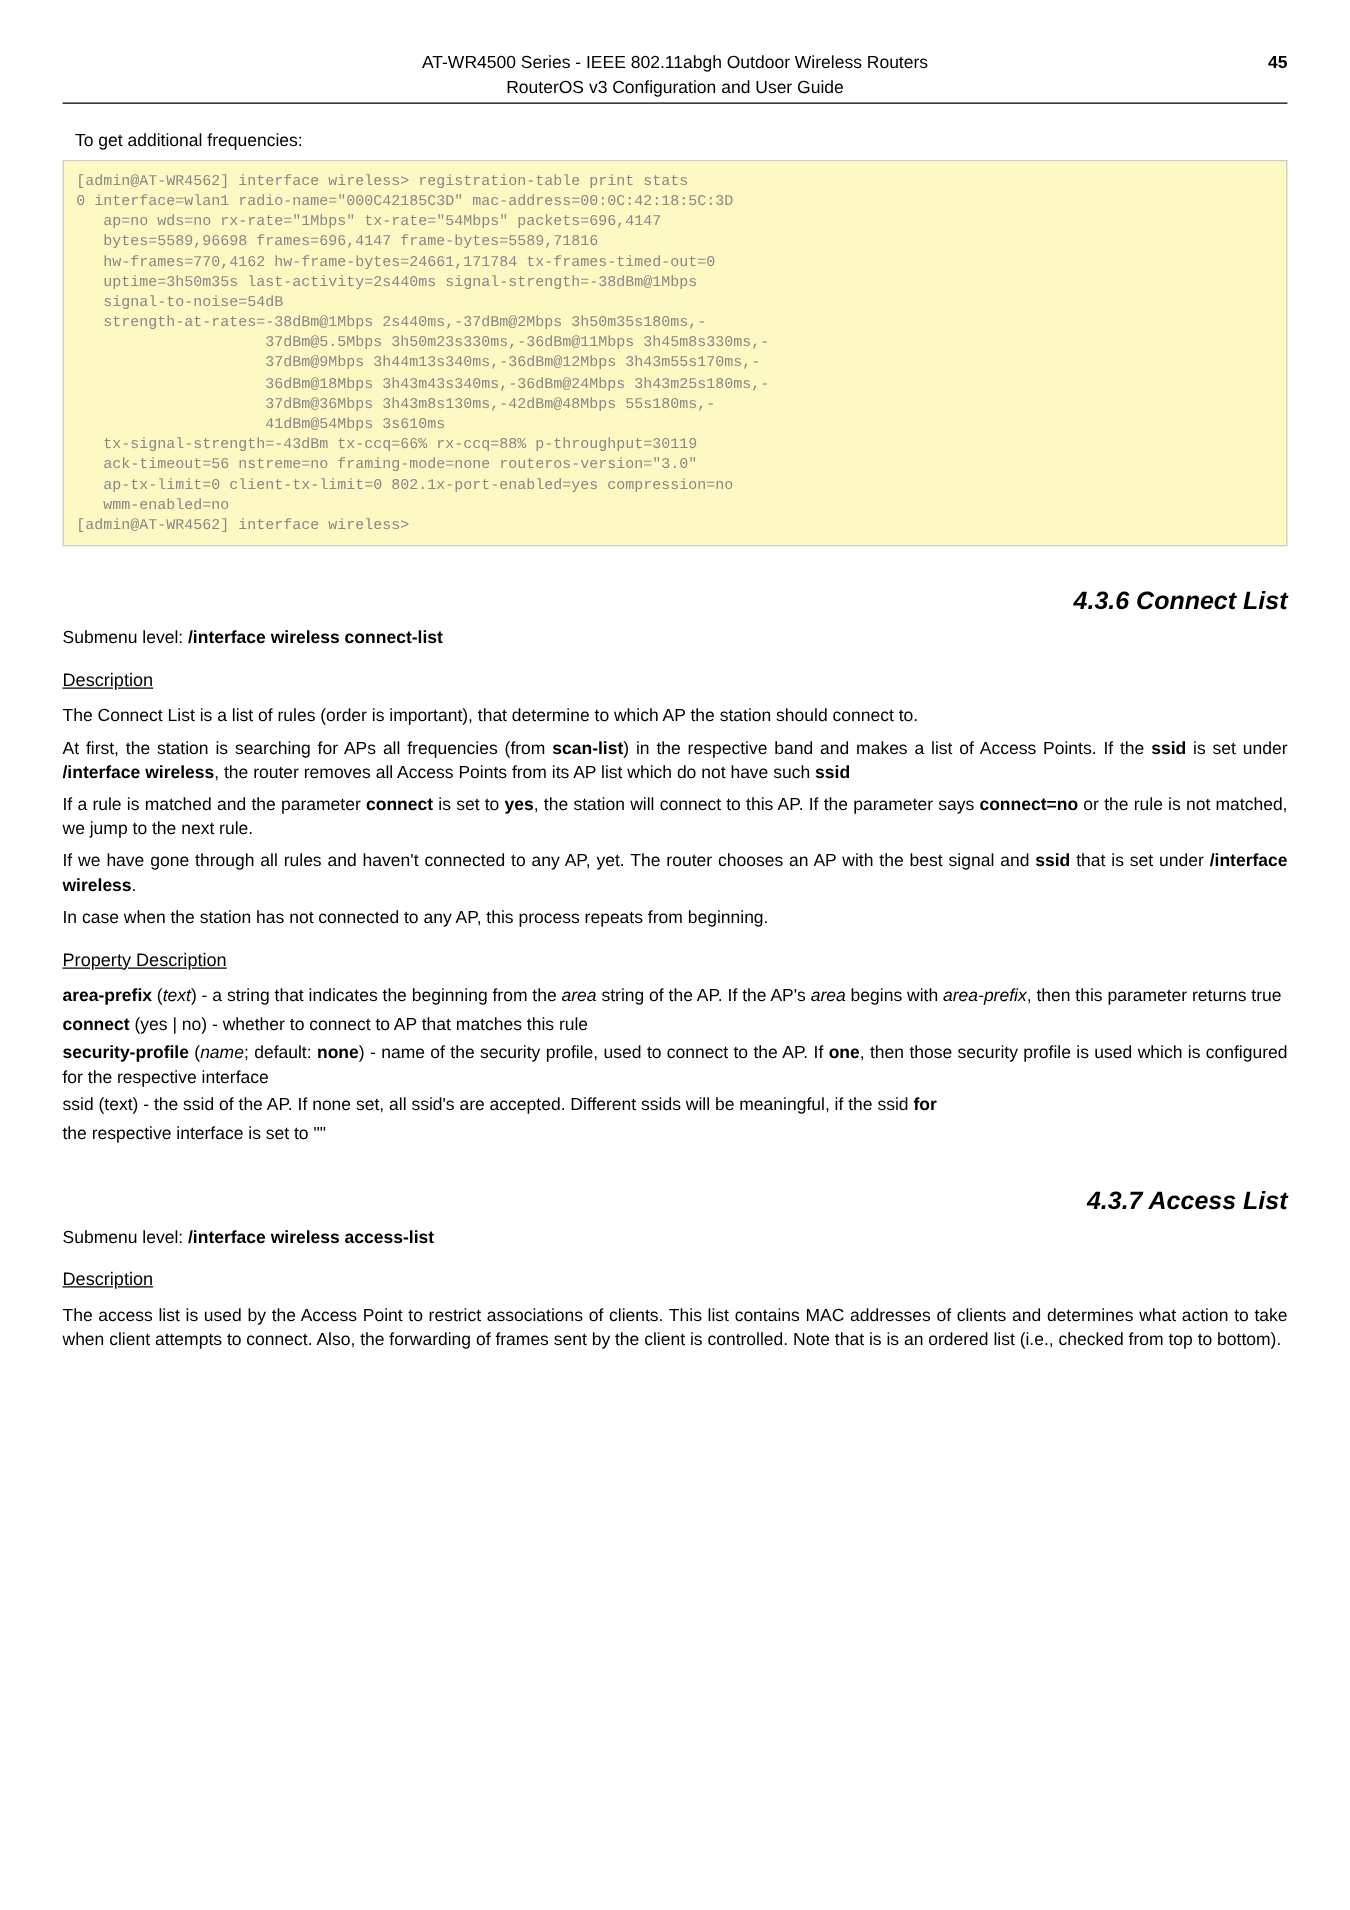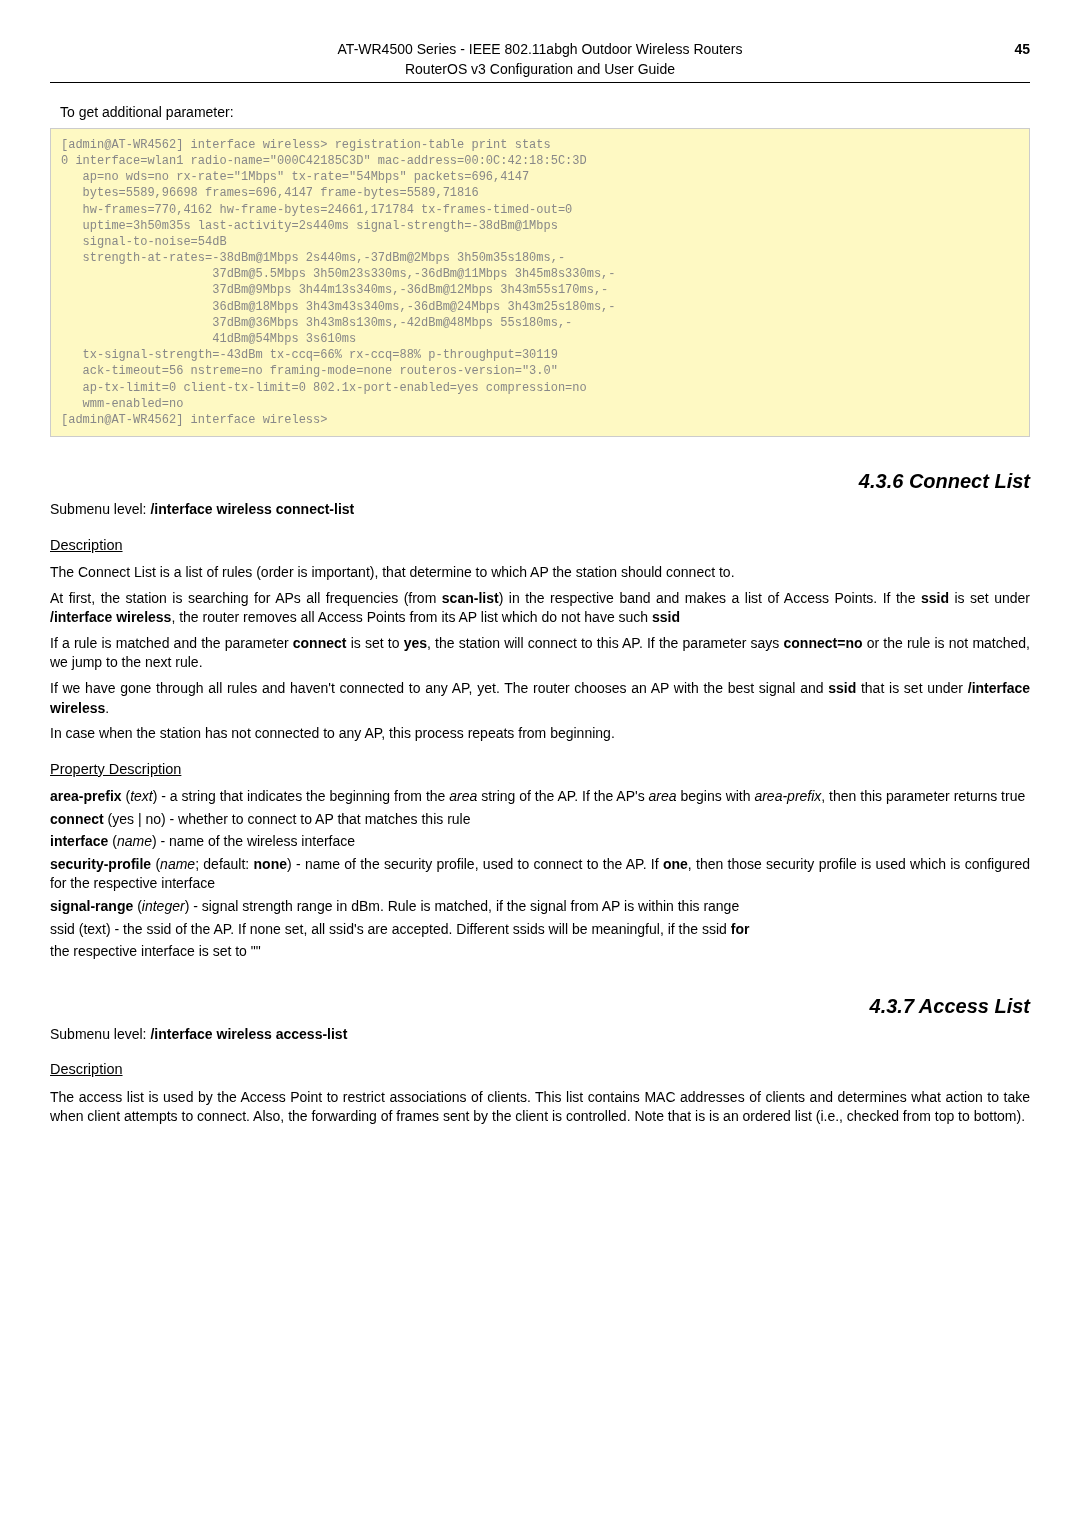--- a/index.html
+++ b/index.html
@@ -66,21 +66,21 @@
 <body>
 
 <div class="header">
   <div class="header-title">
     <span>AT-WR4500 Series - IEEE 802.11abgh Outdoor Wireless Routers</span><br>
     <span>RouterOS v3 Configuration and User Guide</span>
   </div>
   <div class="page-number">45</div>
 </div>
 
-<div class="stat-intro">To get additional parameter:</div>
+<div class="stat-intro">To get additional frequencies:</div>
 
 <div class="code-block">[admin@AT-WR4562] interface wireless&gt; registration-table print stats
 0 interface=wlan1 radio-name="000C42185C3D" mac-address=00:0C:42:18:5C:3D
    ap=no wds=no rx-rate="1Mbps" tx-rate="54Mbps" packets=696,4147
    bytes=5589,96698 frames=696,4147 frame-bytes=5589,71816
    hw-frames=770,4162 hw-frame-bytes=24661,171784 tx-frames-timed-out=0
    uptime=3h50m35s last-activity=2s440ms signal-strength=-38dBm@1Mbps
    signal-to-noise=54dB
    strength-at-rates=-38dBm@1Mbps 2s440ms,-37dBm@2Mbps 3h50m35s180ms,-
                      37dBm@5.5Mbps 3h50m23s330ms,-36dBm@11Mbps 3h45m8s330ms,-
@@ -105,23 +105,21 @@
 <p><span>At first, the station is searching for APs all frequencies (from </span><b>scan-list</b><span>) in the respective band and makes a list of Access Points. If the </span><b>ssid</b><span> is set under </span><b>/interface wireless</b><span>, the router removes all Access Points from its AP list which do not have such </span><b>ssid</b></p>
 <p><span>If a rule is matched and the parameter </span><b>connect</b><span> is set to </span><b>yes</b><span>, the station will connect to this AP. If the parameter says </span><b>connect=no</b><span> or the rule is not matched, we jump to the next rule.</span></p>
 <p><span>If we have gone through all rules and haven't connected to any AP, yet. The router chooses an AP with the best signal and </span><b>ssid</b><span> that is set under </span><b>/interface wireless</b><span>.</span></p>
 <p>In case when the station has not connected to any AP, this process repeats from beginning.</p>
 
 <div class="section-heading">Property Description</div>
 
 <div class="prop">
 <p><b>area-prefix</b><span> (</span><i>text</i><span>) - a string that indicates the beginning from the </span><i>area</i><span> string of the AP. If the AP's </span><i>area</i><span> begins with </span><i>area-prefix</i><span>, then this parameter returns true</span></p>
 <p><b>connect</b><span> (yes | no) - whether to connect to AP that matches this rule</span></p>
-<p><b>interface</b><span> (</span><i>name</i><span>) - name of the wireless interface</span></p>
 <p><b>security-profile</b><span> (</span><i>name</i><span>; default: </span><b>none</b><span>) - name of the security profile, used to connect to the AP. If </span><b>one</b><span>, then those security profile is used which is configured for the respective interface</span></p>
-<p><b>signal-range</b><span> (</span><i>integer</i><span>) - signal strength range in dBm. Rule is matched, if the signal from AP is within this range</span></p>
 <p><span>ssid (text) - the ssid of the AP. If none set, all ssid's are accepted. Different ssids will be meaningful, if the ssid </span><b>for</b></p>
 <p>the respective interface is set to ""</p>
 </div>
 
 <h2>4.3.7 Access List</h2>
 <div class="submenu">
   <span>Submenu level: </span><b>/interface wireless access-list</b>
 </div>
 
 <div class="section-heading">Description</div>

